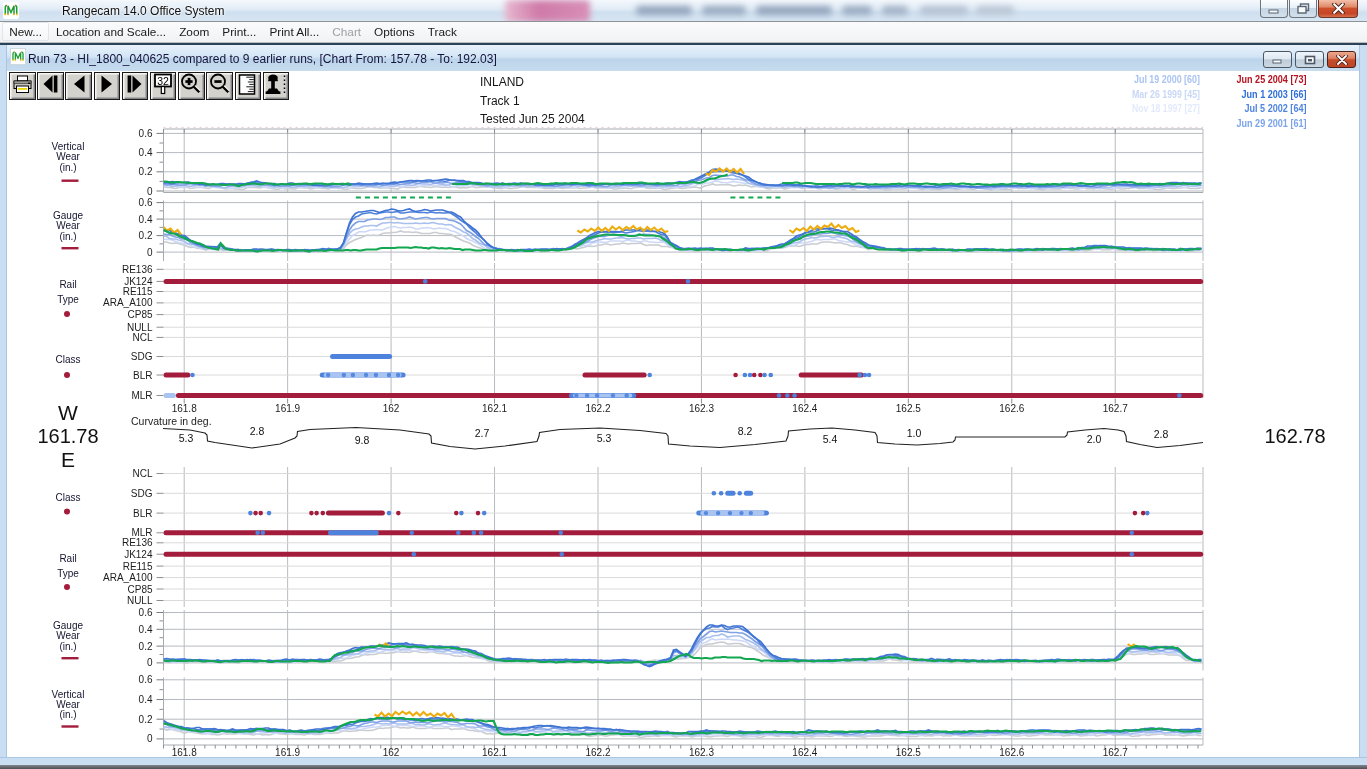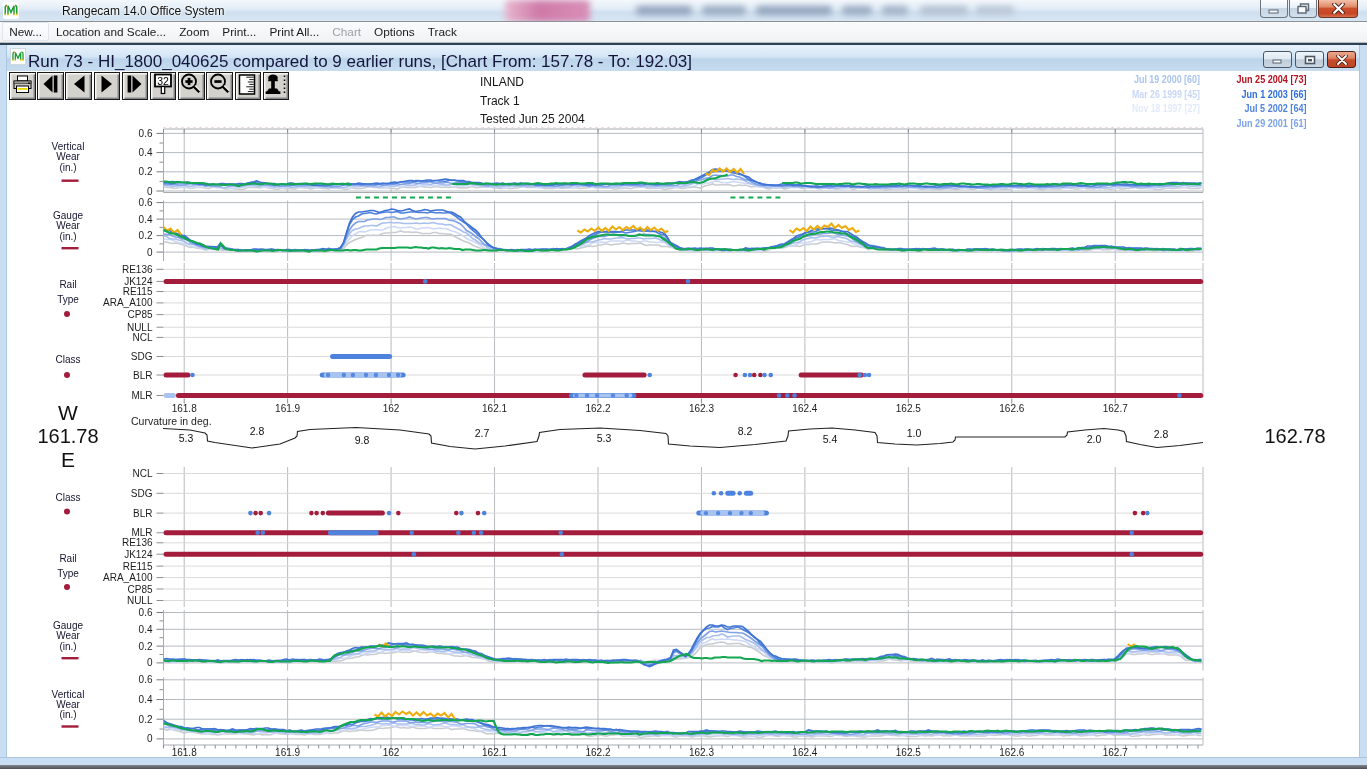--- a/index.html
+++ b/index.html
@@ -28,21 +28,21 @@
     background:linear-gradient(180deg,#fbfbfc,#f1f2f4); border-bottom:1px solid #b9bcc0;
     display:flex; font-size:12px; color:#1b1b1b; }
   .menuitem { padding:0 6.5px; height:21px; line-height:21px; white-space:nowrap; font-size:11.8px; }
   .menuitem.first { margin-left:1.7px; background:linear-gradient(180deg,#fcfdfe,#f4f6f9); border:1px solid #e2e6ec; border-radius:2px; line-height:19px; height:19px; margin-top:0px; }
   .menuitem.disabled { color:#9da1a6; }
 
   
   #childframe-top { position:absolute; left:0; top:43px; width:1367px; height:2px; background:#2c4257; }
   #childtitle { position:absolute; left:0; top:45px; width:1367px; height:26px;
     background:linear-gradient(180deg,#e8f2fb 0%,#d3e5f5 45%,#bcd4ea 55%,#c7dcef 100%); }
-  #childtitle .ctext { position:absolute; left:28px; top:7px; font-size:17px; color:#14143c; white-space:nowrap; }
+  #childtitle .ctext { position:absolute; left:28px; top:7px; font-size:12px; color:#14143c; white-space:nowrap; }
   #childicon { position:absolute; left:10px; top:3px; width:16px; height:17px; background:#fff; border:1px solid #d0d8e0; }
   .ccapbtns { position:absolute; top:6px; right:11px; display:flex; }
   .ccapbtn { position:relative; width:29px; height:17px; margin-left:3px; border-radius:3px;
     background:linear-gradient(180deg,#eef4fa 0%,#dfe9f2 45%,#bfccd9 52%,#ccd8e3 100%);
     border:1px solid #4c5662; display:flex; align-items:center; justify-content:center; }
   .ccapbtn.close {
     background:linear-gradient(180deg,#eaa98d 0%,#dd8263 42%,#c64c2a 52%,#bc4527 100%);
     border:1px solid #4d1f17; }
   #childborder-left  { position:absolute; left:0; top:45px; width:7px;  height:720px; background:#c9def2; border-right:1px solid #aac6e0;}
   #childborder-right { position:absolute; right:0; top:45px; width:8px; height:720px; background:#c9def2; border-left:1px solid #aac6e0;}

